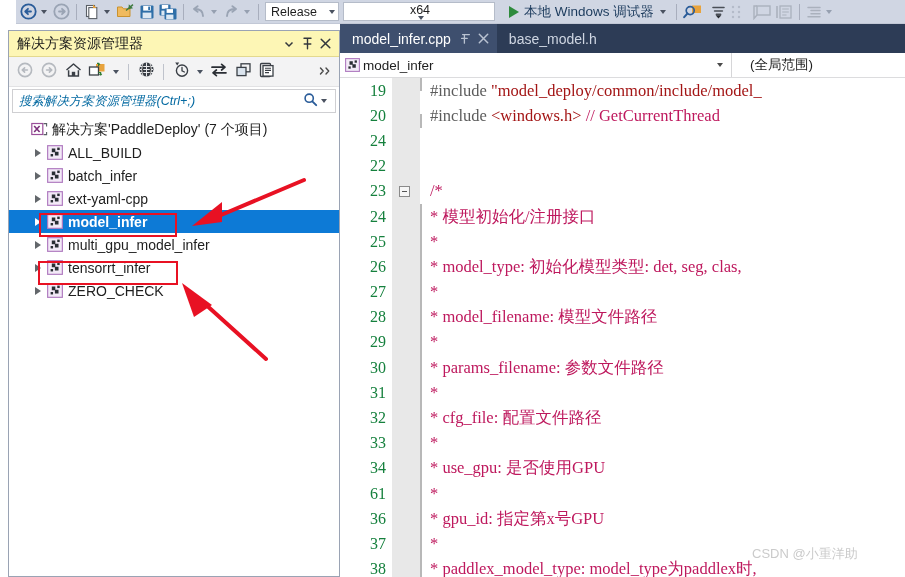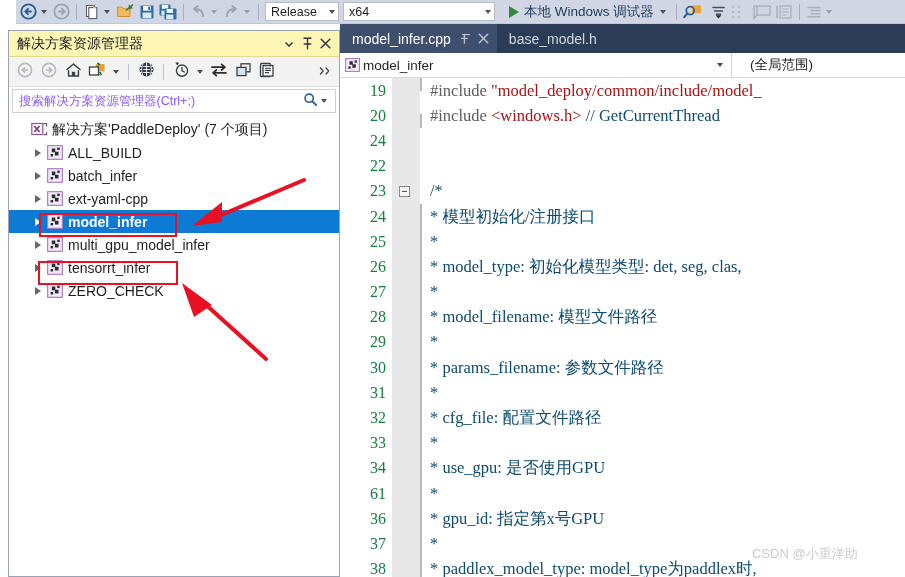--- a/index.html
+++ b/index.html
@@ -44,21 +44,21 @@
     background: #ffffff;
     border: 1px solid #b5bcc9;
     display: flex; align-items: center;
     padding: 0 3px 0 5px;
     font-size: 12.5px;
     color: #1e1e1e;
     margin: 0 2px;
   }
   .combo .cb-label { white-space: nowrap; overflow: hidden; }
   .combo.release { width: 74px; }
-  .combo.platform { width: 152px; }
+  .combo.platform { width: 152px; flex-direction: column; }
   .combo .sp { flex: 1; }
 
   .play-tri {
     width: 0; height: 0;
     border-top: 6px solid transparent;
     border-bottom: 6px solid transparent;
     border-left: 10px solid #2e8b3d;
     margin: 0 5px 0 6px;
   }
   .debug-label {
@@ -107,22 +107,22 @@
   }
 
   .sol-search {
     height: 24px; margin: 2px 3px 0 3px;
     background: #ffffff;
     border: 1px solid #cfcfd2;
     display: flex; align-items: center;
     padding: 0 4px 0 6px;
   }
   .sol-search .ph {
-    flex: 1; font-size: 12.5px; color: #8b5cf6;
-    white-space: nowrap; overflow: hidden;
+    flex: 1; font-size: 12.5px; color: #0369a1;
+    white-space: nowrap; overflow: hidden; font-style: italic;
   }
 
   .sol-tree {
     position: absolute; left: 0; right: 0; top: 84px; bottom: 0;
     background: #ffffff;
     padding-top: 3px;
     overflow: hidden;
   }
   .tree-row {
     height: 23px;
@@ -246,21 +246,21 @@
   .vbar.none { background: transparent; }
   .vbar.half-top { background: linear-gradient(to bottom, transparent 0%, transparent 46%, #b8b8b8 46%, #b8b8b8 100%); }
   .vbar.half-bot { background: linear-gradient(to bottom, #b8b8b8 0%, #b8b8b8 54%, transparent 54%, transparent 100%); }
   .ctext {
     font-family: "Liberation Serif", serif;
     font-size: 16.5px;
     color: #1e1e1e;
   }
   .tok-pp   { color: #5c5c5c; }
   .tok-str  { color: #a31515; }
-  .tok-com  { color: #0c4a6e; }
+  .tok-com  { color: #be185d; }
   .tok-plain{ color: #1e1e1e; }
 
   
   .anno-box {
     position: absolute;
     border: 2px solid #e81123;
     pointer-events: none;
   }
   .anno-arrow { position: absolute; pointer-events: none; }
 

